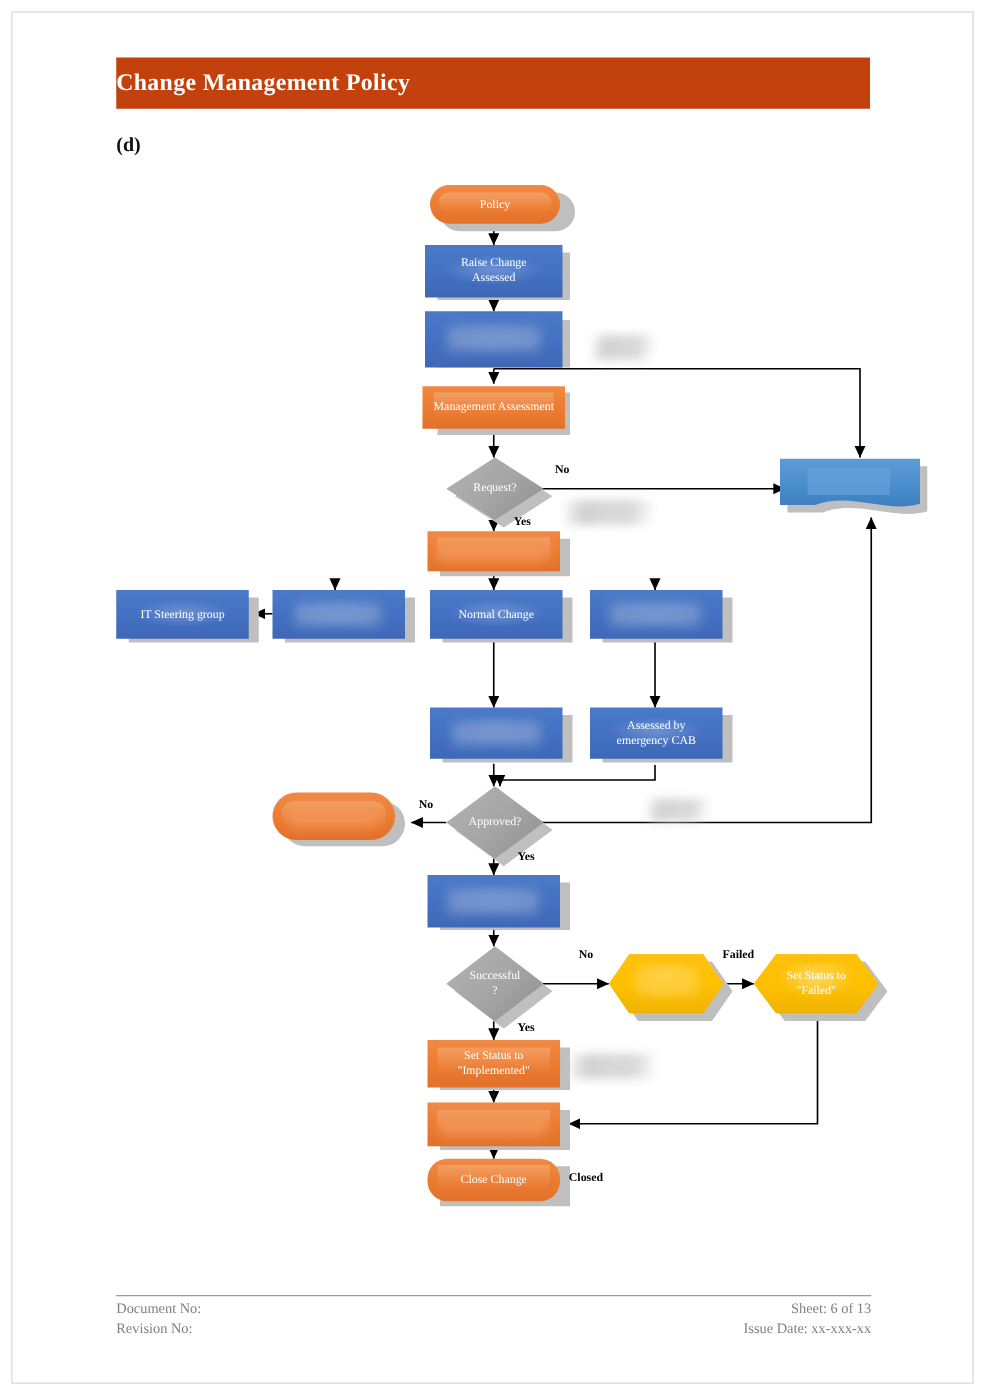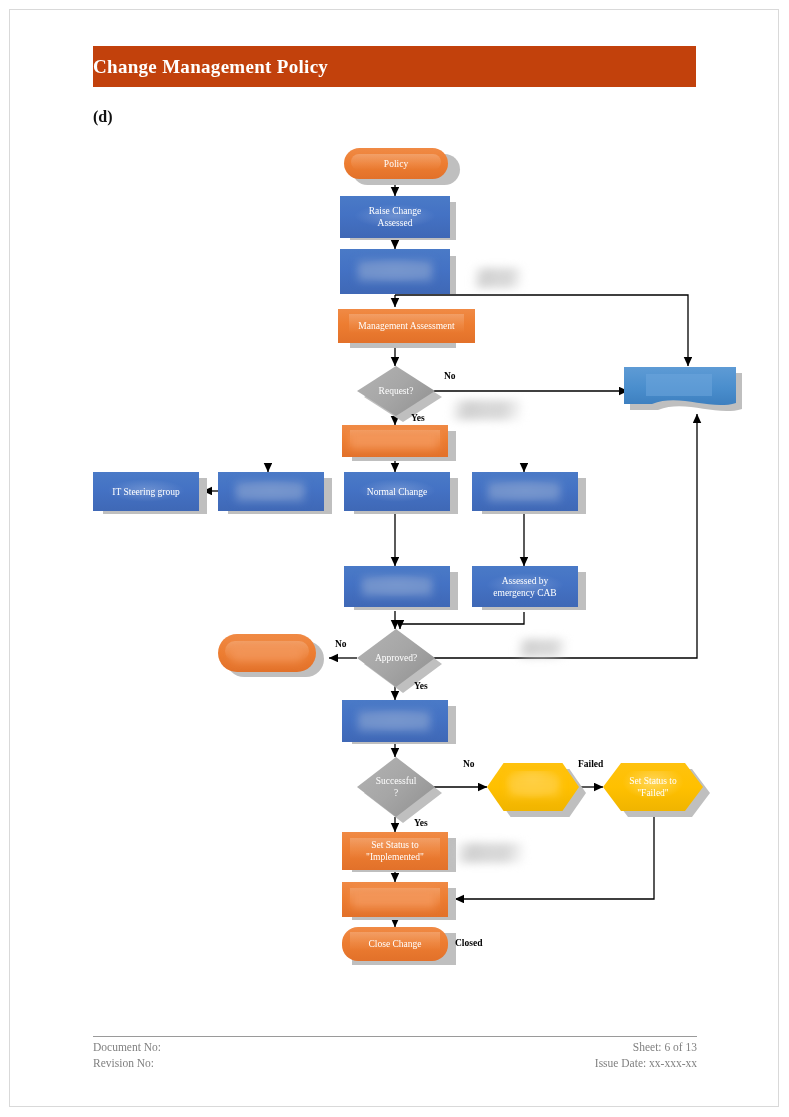--- a/index.html
+++ b/index.html
@@ -181,21 +181,21 @@
       <span class="lab">Assessed</span>
     </div>
 
     <div class="shadow" style="left:350px;top:256px;width:106px;height:38px;"></div>
     <div class="node rect blue" style="left:340px;top:249px;width:110px;height:45px;">
       <span class="inner-gloss"></span>
       <span class="redact-in" style="left:18px;top:12px;width:74px;height:20px;background:rgba(120,150,205,.85);"></span>
     </div>
 
     <div class="shadow" style="left:350px;top:314px;width:106px;height:34px;"></div>
-    <div class="node rect orange" style="left:338px;top:309px;width:137px;height:34px;">
+    <div class="node rect orange" style="left:338px;top:309px;width:114px;height:34px;">
       <span class="inner-gloss"></span>
       <span class="lab">Management  Assessment</span>
     </div>
 
     <div class="node dia" style="left:357px;top:366px;width:78px;height:50px;">
       <span class="dshadow" style="left:7px;top:6px;width:78px;height:50px;"></span>
       <span class="dshape"></span>
       <span class="lab">Request?</span>
     </div>
 

